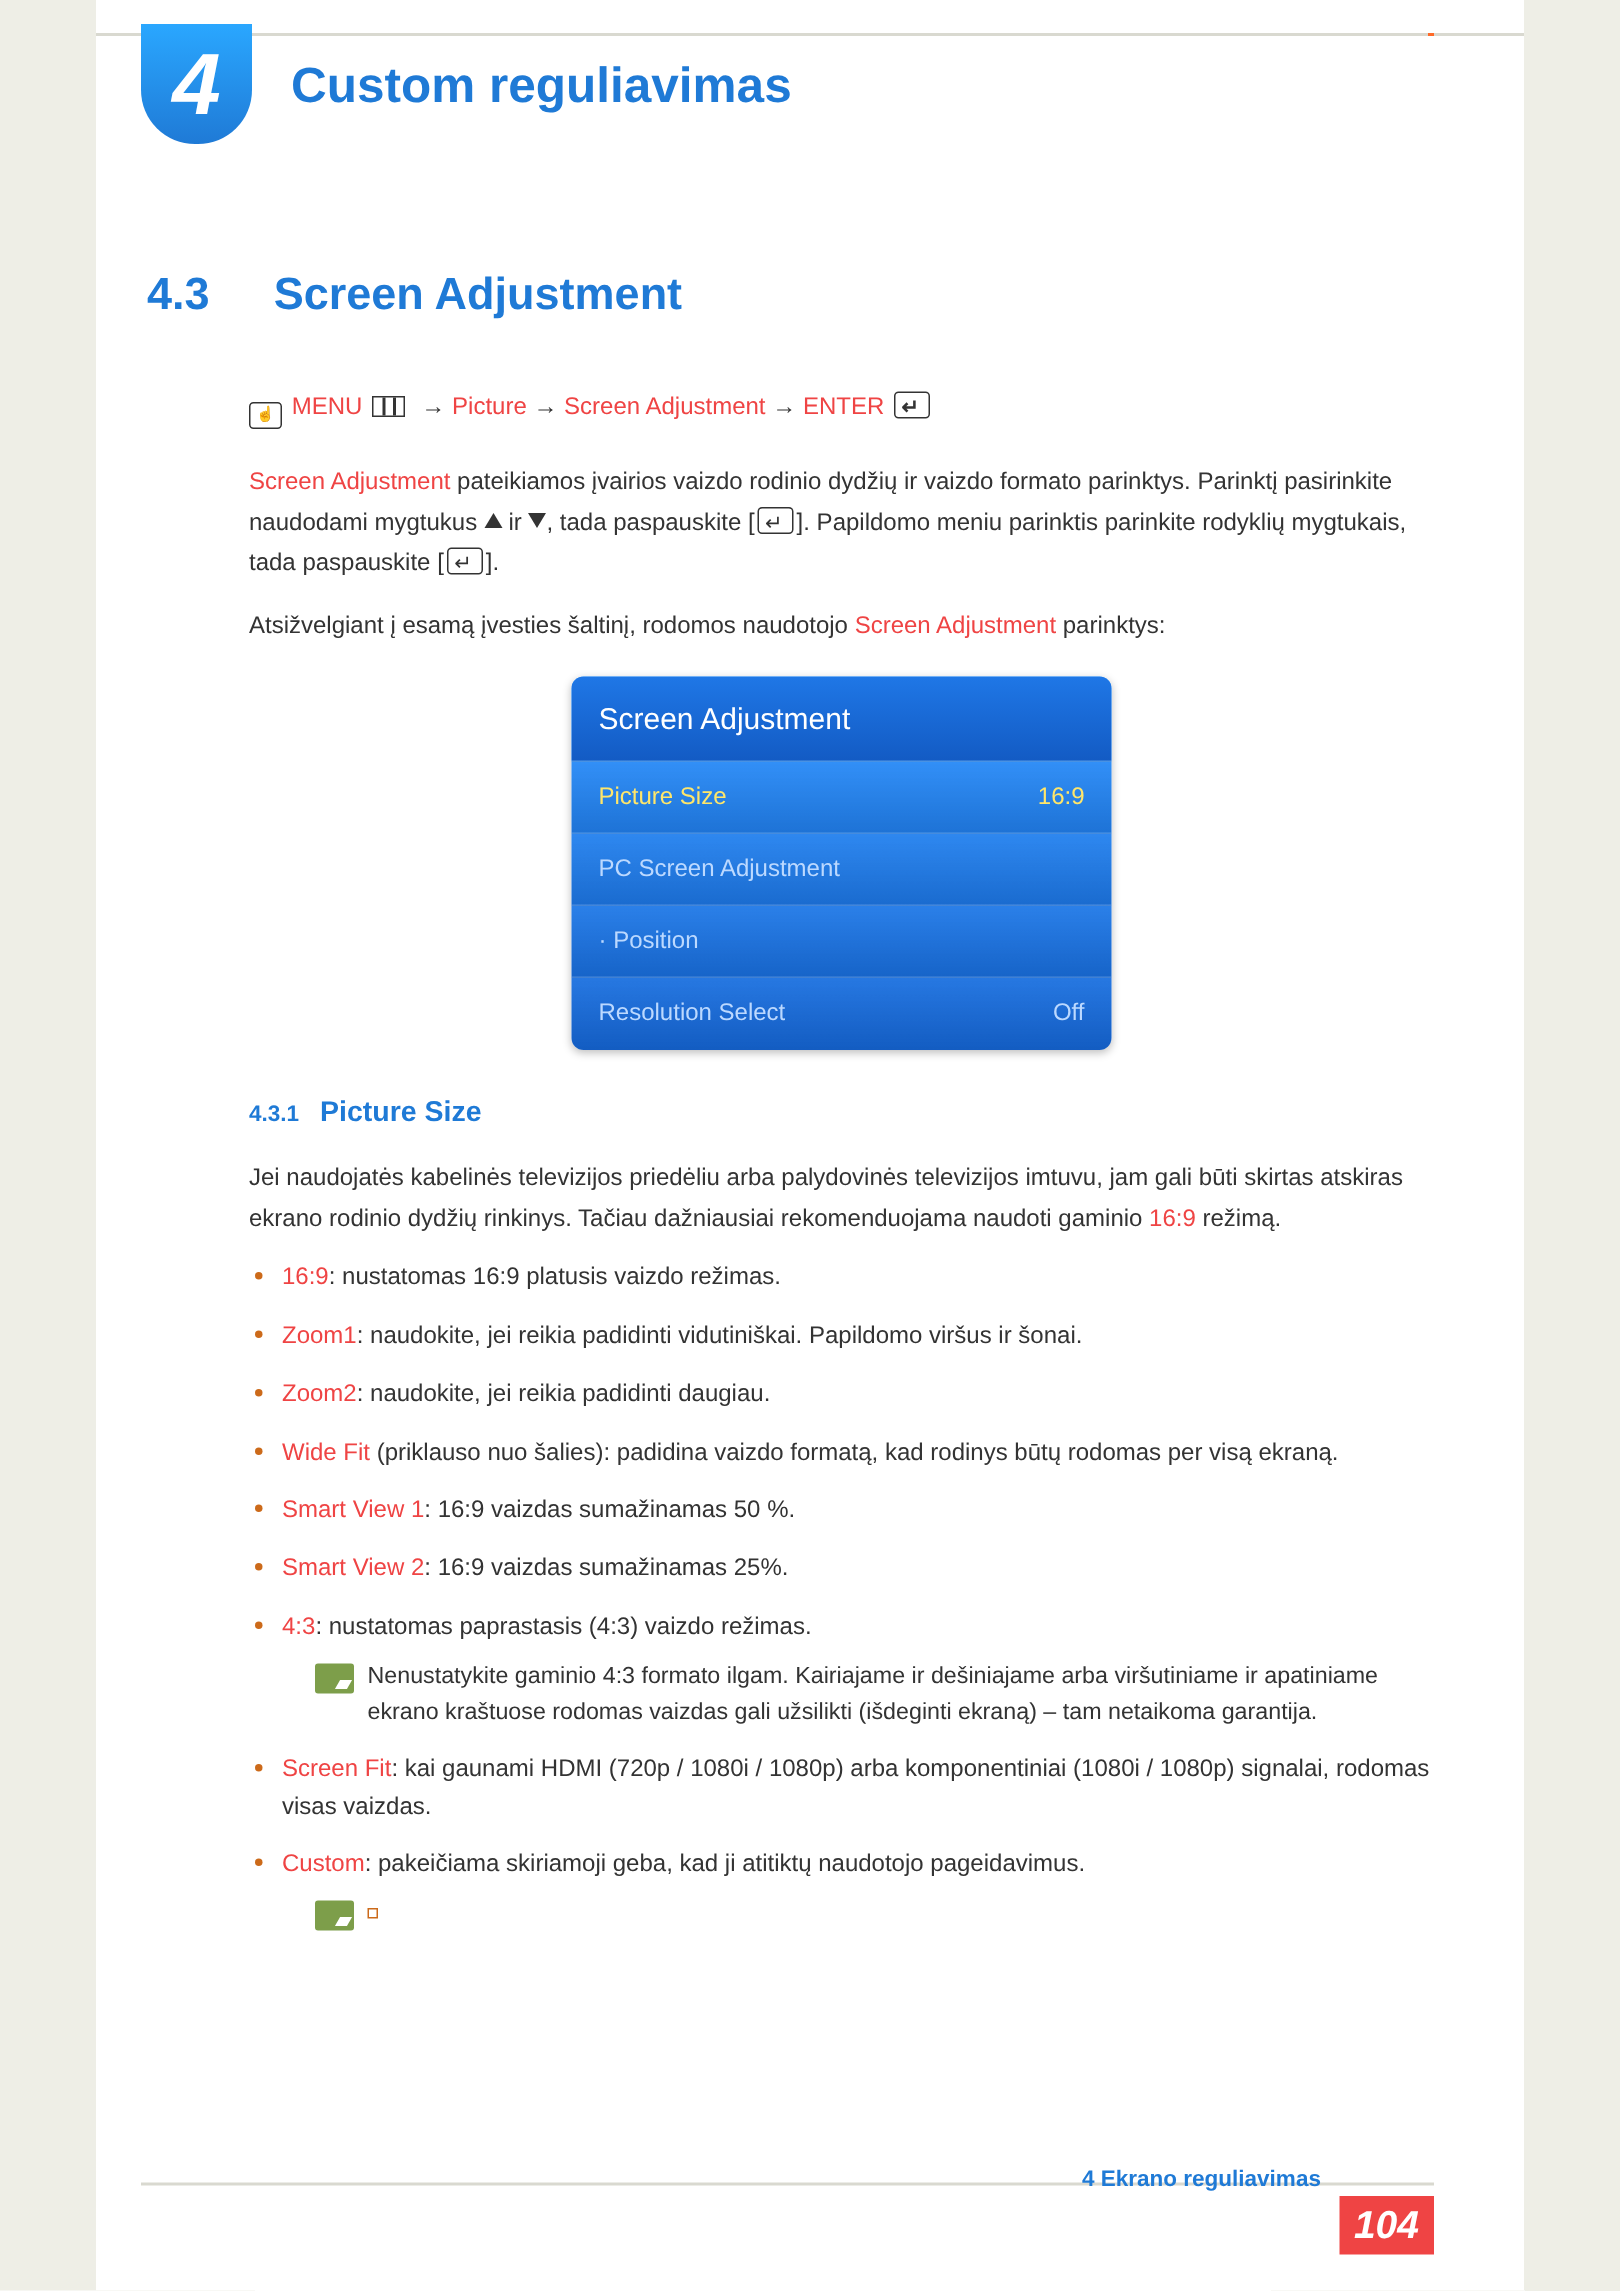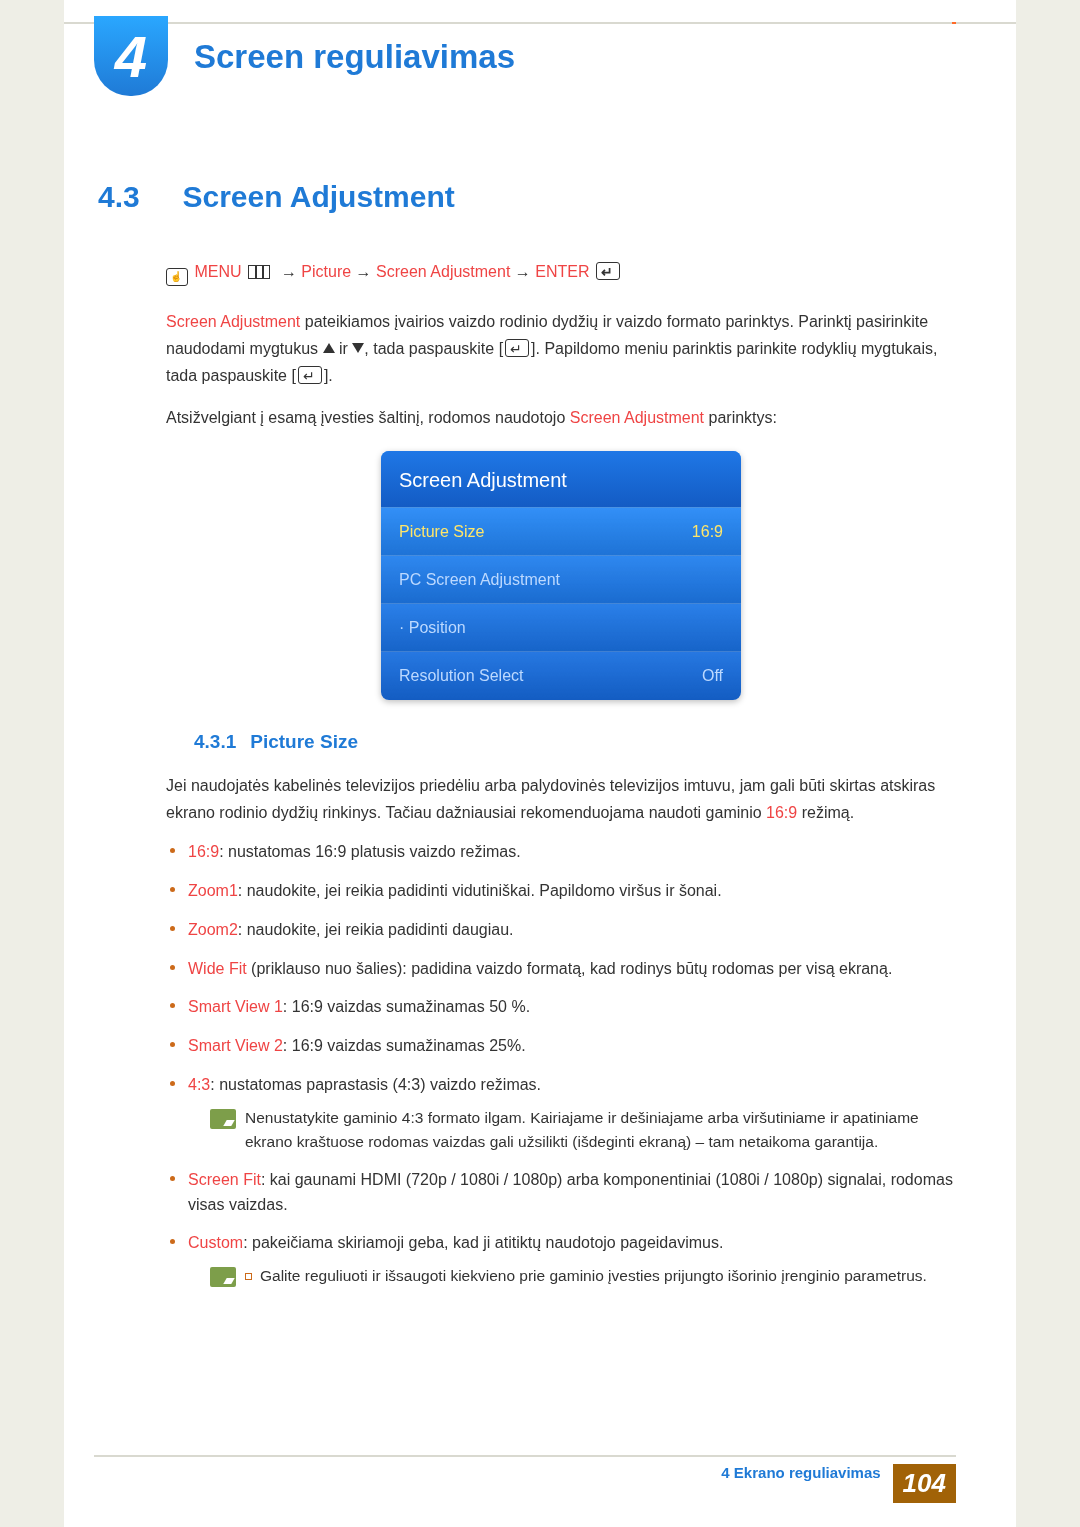--- a/index.html
+++ b/index.html
@@ -167,21 +167,21 @@
     font-size: 16px;
     border-top: 1px solid rgba(255,255,255,.18);
     background: linear-gradient(rgba(255,255,255,.06), rgba(0,0,0,.10));
   }
   .osd-row.highlight { color: #ffe66a; }
   .osd-row.dim { color: #bcd9ff; }
   .subsection {
     margin-top: 10px;
     margin-bottom: 14px;
   }
-  .sub-num { color: #1f7ad6; font-size: 19px; font-weight: bold; margin-right: 14px; margin-left: 28px; }
+  .sub-num { color: #1f7ad6; font-size: 15px; font-weight: bold; margin-right: 14px; }
   .sub-title { color: #1f7ad6; font-size: 19px; font-weight: bold; }
   ul.opts { list-style: none; padding-left: 22px; margin-top: 10px; }
   ul.opts > li { position: relative; margin-bottom: 14px; line-height: 1.55; }
   ul.opts > li::before {
     content: '';
     position: absolute;
     left: -18px;
     top: 8px;
     width: 5px;
     height: 5px;
@@ -227,37 +227,38 @@
   .footer {
     position: absolute;
     right: 60px;
     bottom: 24px;
     display: flex;
     align-items: flex-start;
     gap: 12px;
   }
   .footer-text { color: #1f7ad6; font-size: 15px; font-weight: bold; }
   .page-box {
-    background: #a16207;
+    background: #ef4444;
     color: #fff;
     font-size: 26px;
     font-weight: bold;
     font-style: italic;
     padding: 4px 10px;
+    margin-top: 20px;
   }
 </style>
 </head>
 <body>
 
 <div class="page">
   <div class="top-rule"></div>
   <div class="top-rule-accent"></div>
 
   <div class="chapter-badge">4</div>
-  <div class="chapter-title">Screen reguliavimas</div>
+  <div class="chapter-title">Custom reguliavimas</div>
 
   <div class="section-wrap">
     <span class="section-num">4.3</span>
     <span class="section-title">Screen Adjustment</span>
   </div>
 
   <div class="content">
 
     <div class="nav-path">
       <span class="nav-icon">☝</span>
@@ -319,21 +320,21 @@
         <div class="note">
           <div class="note-icon"></div>
           <div class="note-body">Nenustatykite gaminio 4:3 formato ilgam. Kairiajame ir dešiniajame arba viršutiniame ir apatiniame ekrano kraštuose rodomas vaizdas gali užsilikti (išdeginti ekraną) – tam netaikoma garantija.</div>
         </div>
       </li>
       <li><span class="kw">Screen Fit</span><span>: kai gaunami HDMI (720p / 1080i / 1080p) arba komponentiniai (1080i / 1080p) signalai, rodomas visas vaizdas.</span></li>
       <li><span class="kw">Custom</span><span>: pakeičiama skiriamoji geba, kad ji atitiktų naudotojo pageidavimus.</span>
         <div class="note">
           <div class="note-icon"></div>
           <div class="note-body">
-            <span class="note-sub-bullet"></span><span>Galite reguliuoti ir išsaugoti kiekvieno prie gaminio įvesties prijungto išorinio įrenginio parametrus.</span>
+            <span class="note-sub-bullet"></span>
           </div>
         </div>
       </li>
     </ul>
 
   </div>
 
   <div class="footer-rule"></div>
   <div class="footer">
     <span class="footer-text">4 Ekrano reguliavimas</span>

